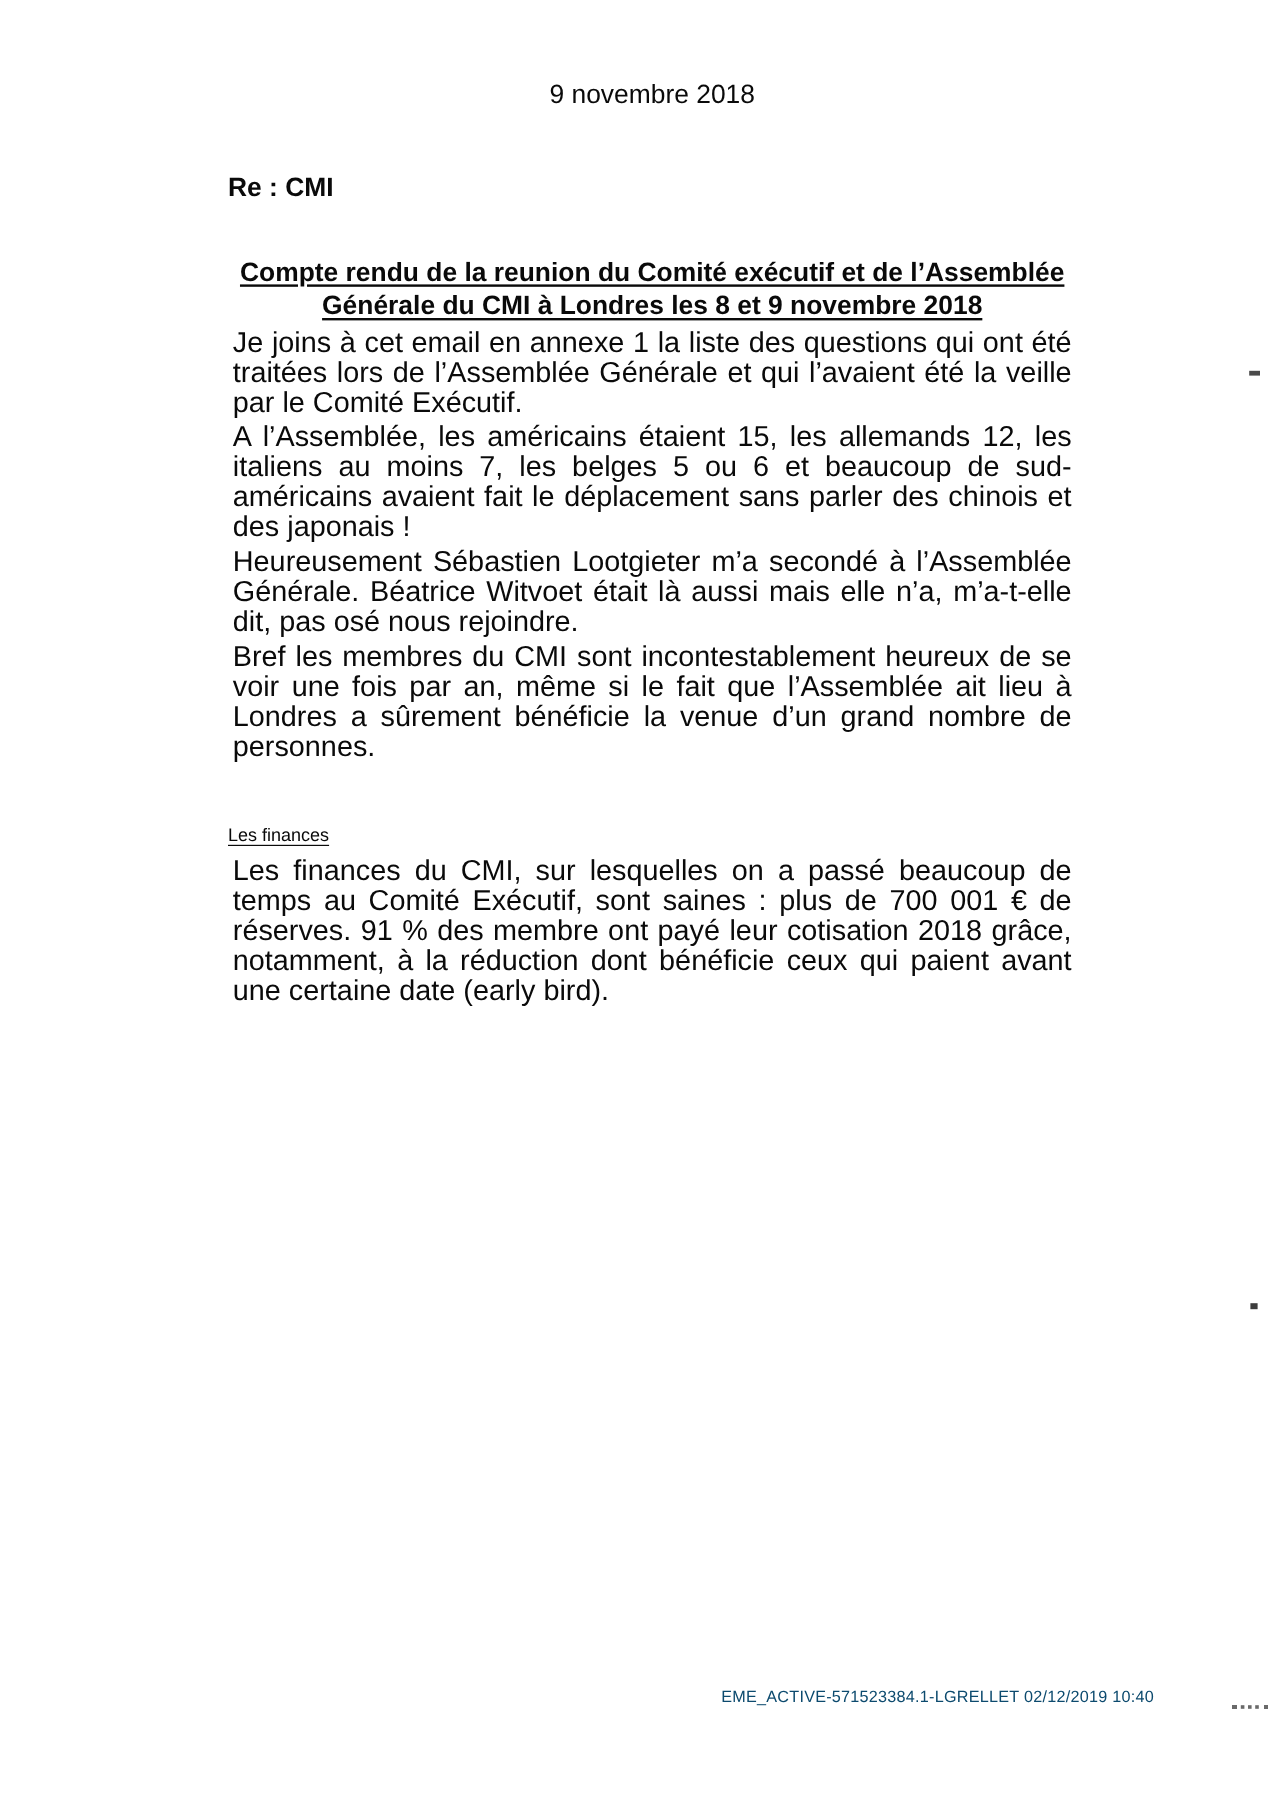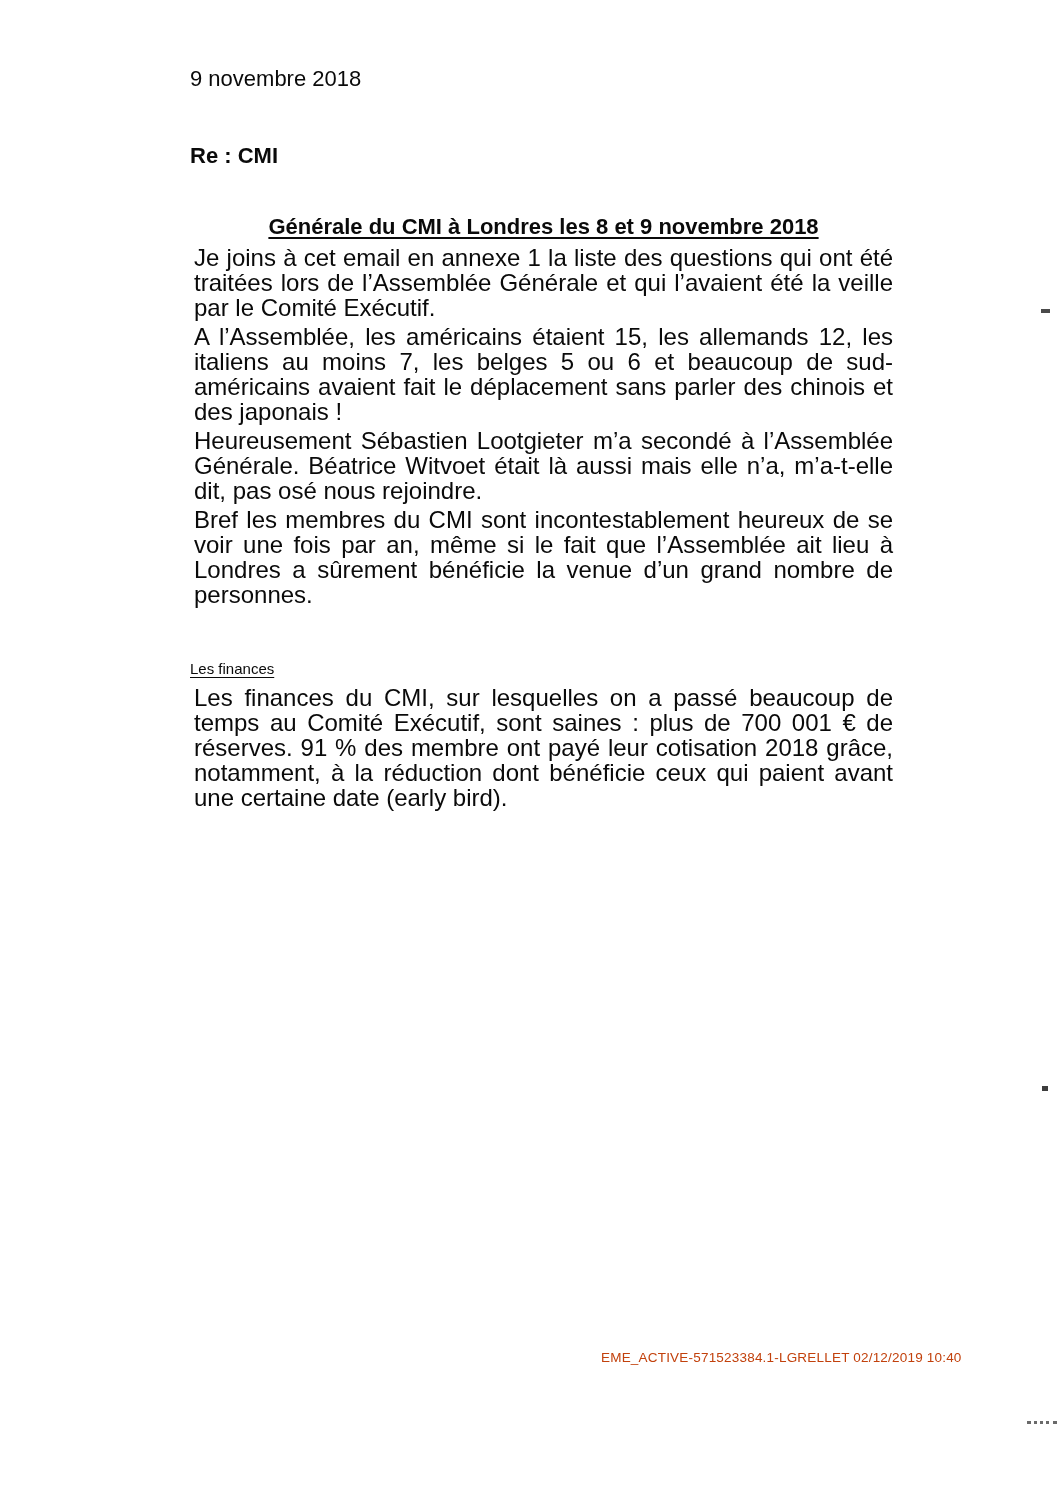--- a/index.html
+++ b/index.html
@@ -17,21 +17,21 @@
     overflow: hidden;
   }
   .content {
     position: absolute;
     left: 190px;
     top: 0;
     width: 707px;
   }
   .date-line {
     margin-top: 66px;
-    text-align: left;
+    text-align: center;
     font-size: 22px;
     line-height: 25px;
   }
   .subject-line {
     margin-top: 52px;
     font-size: 22px;
     line-height: 25px;
     font-weight: bold;
   }
   .doc-title {
@@ -62,24 +62,24 @@
     margin-top: 49px;
     font-size: 15px;
     line-height: 25px;
     font-weight: normal;
     text-decoration: underline;
     text-underline-offset: 3px;
   }
   .footer-stamp {
     position: absolute;
     left: 601px;
-    top: 1350px;
+    top: 1406px;
     font-size: 13.5px;
     line-height: 16px;
-    color: #c2410c;
+    color: #0c4a6e;
     letter-spacing: 0.2px;
     white-space: nowrap;
   }
   
   .scan-artifact-1 {
     position: absolute;
     left: 1041px;
     top: 309px;
     width: 9px;
     height: 4px;
@@ -107,20 +107,21 @@
 
 <div class="page">
 
   <div class="content">
 
     <div class="date-line">9 novembre 2018</div>
 
     <div class="subject-line">Re : CMI</div>
 
     <div class="doc-title">
+      <div class="title-line">Compte rendu de la reunion du Comité exécutif et de l’Assemblée</div>
       <div class="title-line">Générale du CMI à Londres les 8 et 9 novembre 2018</div>
     </div>
 
     <p class="body-para mt45">Je joins à cet email en annexe 1 la liste des questions qui ont été traitées lors de l’Assemblée Générale et qui l’avaient été la veille par le Comité Exécutif.</p>
 
 
     <p class="body-para mt26">A l’Assemblée, les américains étaient 15, les allemands 12, les italiens au moins 7, les belges 5 ou 6 et beaucoup de sud-américains avaient fait le déplacement sans parler des chinois et des japonais !</p>
 
     <p class="body-para mt25">Heureusement Sébastien Lootgieter m’a secondé à l’Assemblée Générale. Béatrice Witvoet était là aussi mais elle n’a, m’a-t-elle dit, pas osé nous rejoindre.</p>
 

